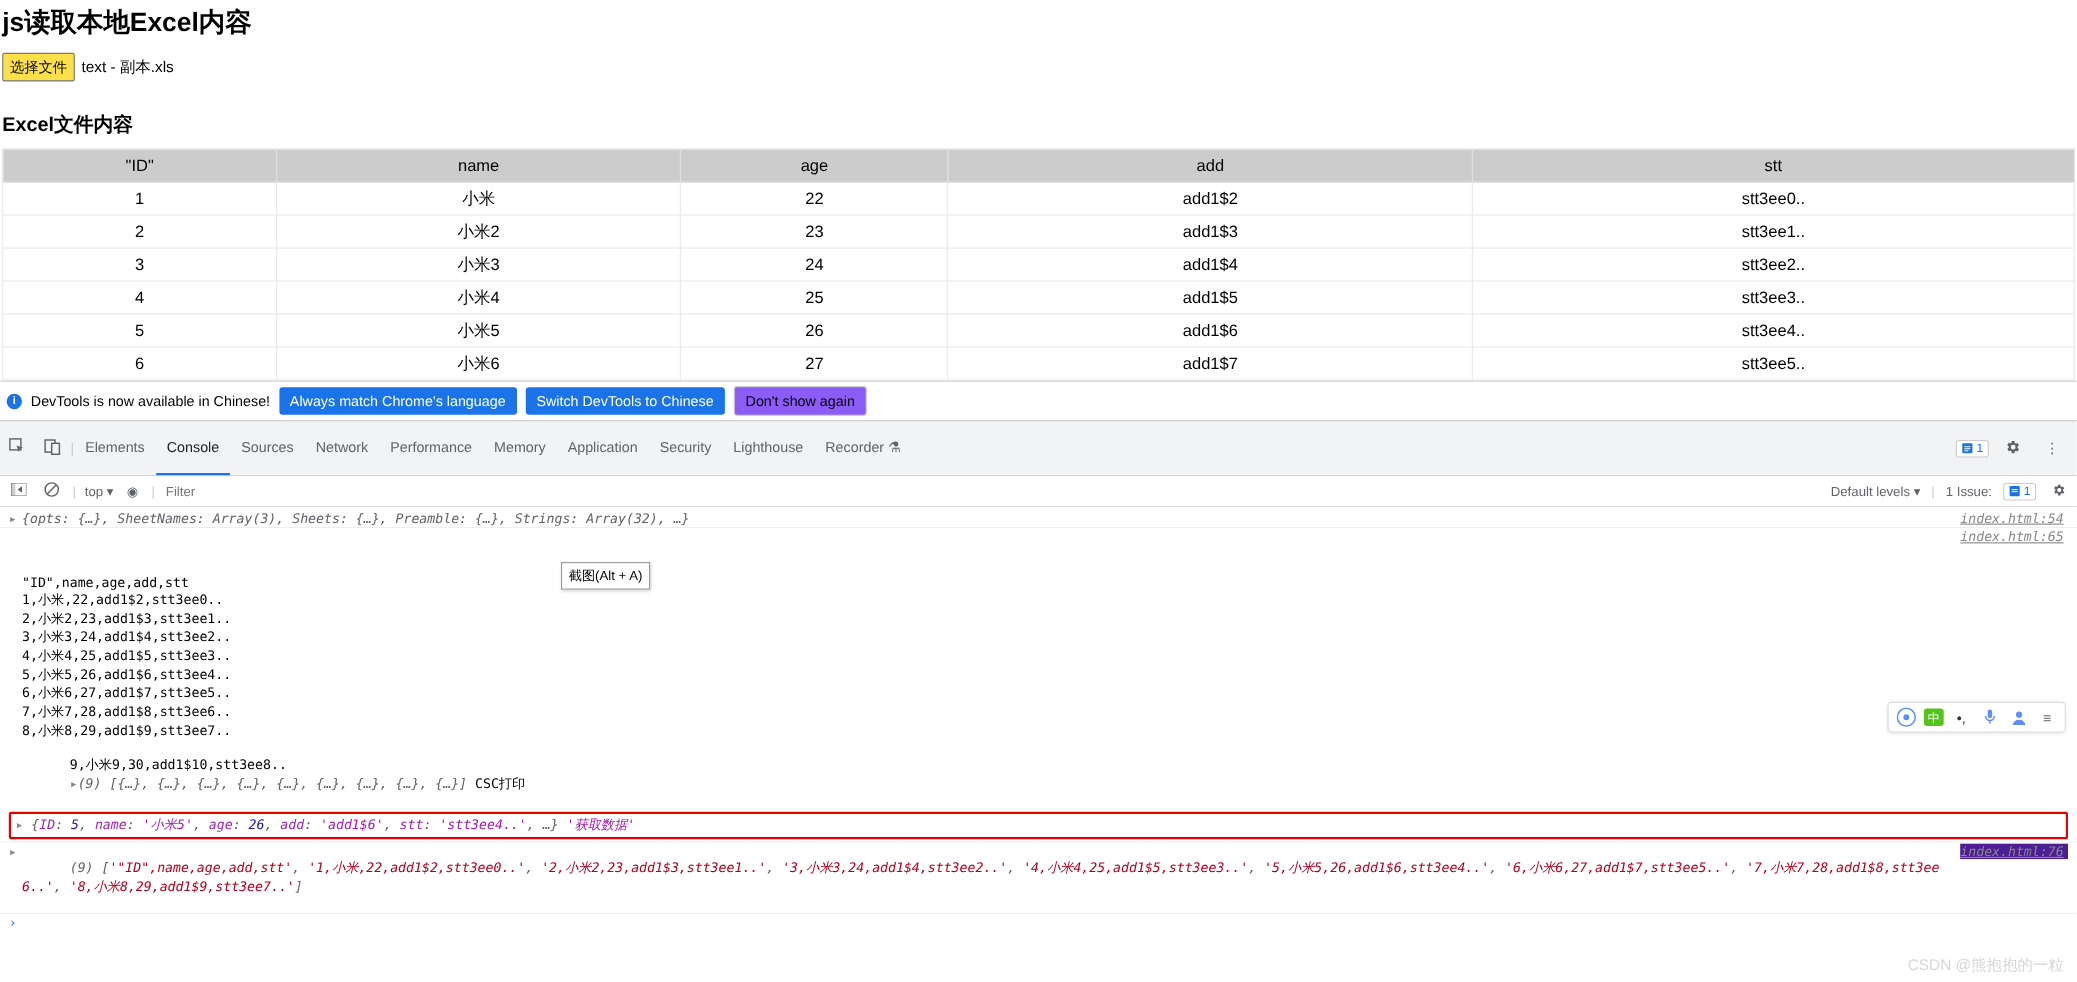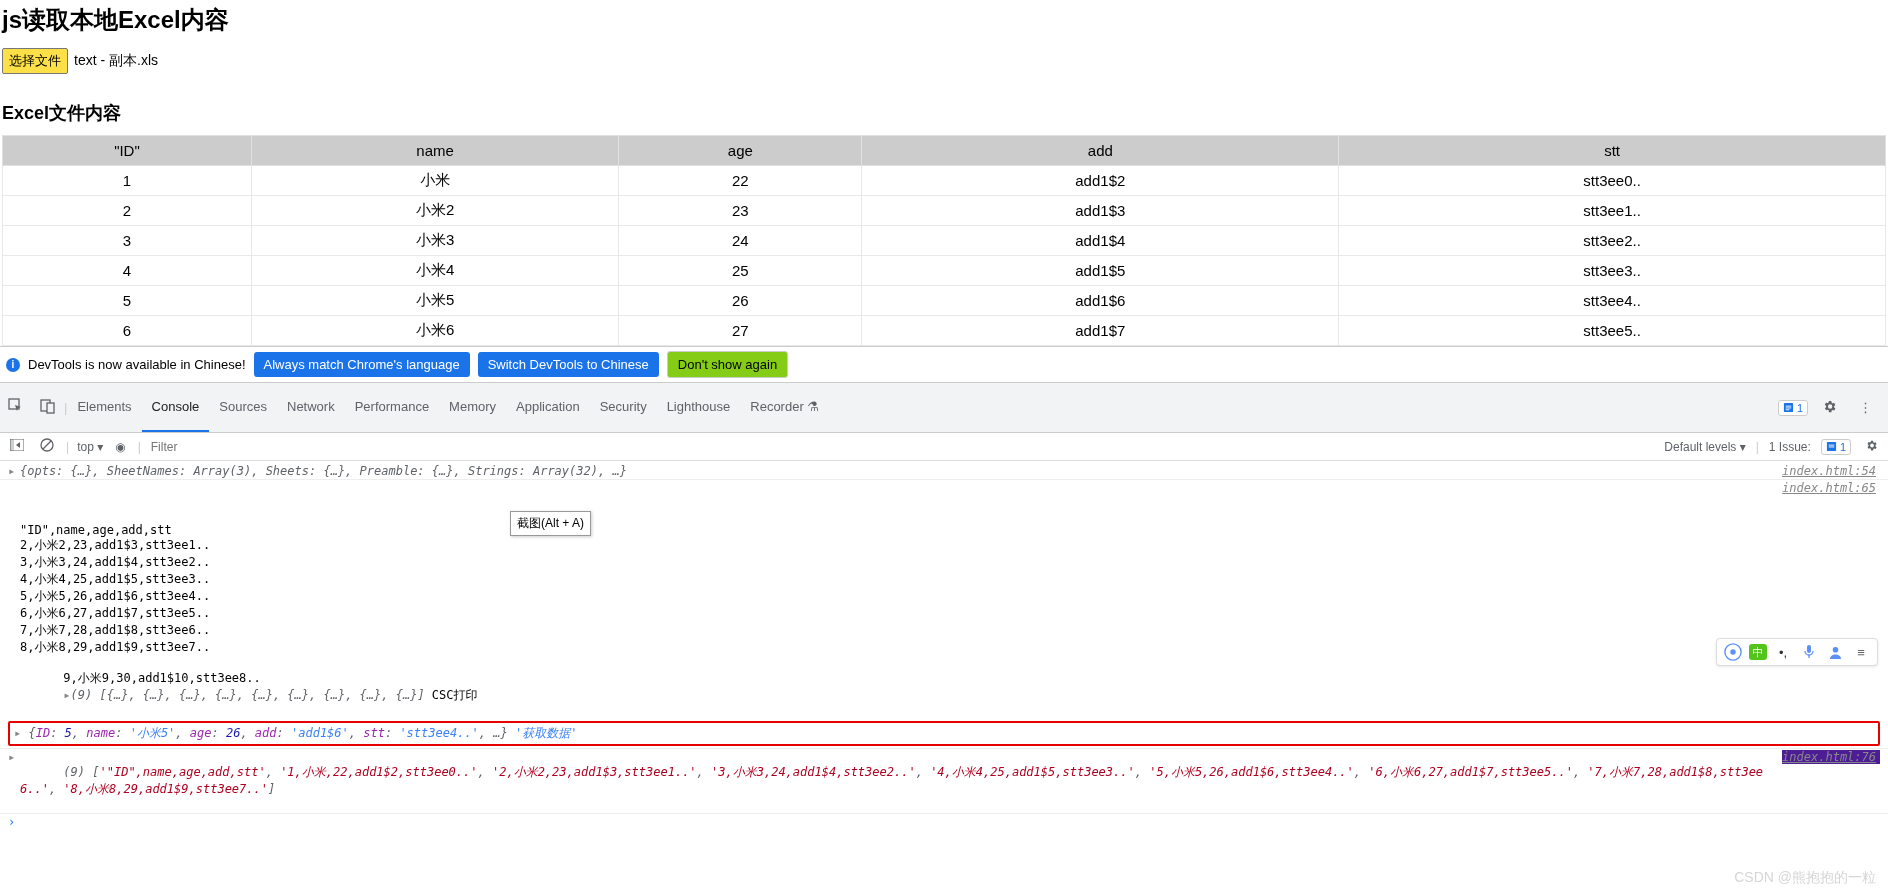--- a/index.html
+++ b/index.html
@@ -37,21 +37,21 @@
   .info-icon {
     width: 14px; height: 14px; border-radius: 50%; background: #1a73e8;
     color: #fff; font-size: 10px; line-height: 14px; text-align: center;
     font-weight: bold;
   }
   .blue-btn {
     background: #1a73e8; color: #fff; border: none; border-radius: 3px;
     padding: 5px 10px; font-size: 13px; cursor: pointer;
   }
   .plain-btn {
-    background: #84cc16; border: 1px solid #ccc; border-radius: 3px;
+    background: #8b5cf6; border: 1px solid #ccc; border-radius: 3px;
     padding: 5px 10px; font-size: 13px; cursor: pointer;
   }
   
   .dt-tabs {
     display: flex; align-items: center; background: #f1f3f4;
     border-top: 1px solid #ccc; border-bottom: 1px solid #ccc;
     font-size: 13px; color: #5f6368;
   }
   .dt-tool-icon {
     padding: 6px 8px; cursor: pointer; color: #5f6368;
@@ -98,21 +98,21 @@
   .source-link {
     color: #888; text-decoration: underline; padding-right: 4px;
   }
   .source-col { margin-left: auto; text-align: right; font-style: italic; }
   .italic { font-style: italic; color: #5f6368; }
   .red-box {
     border: 2px solid #e60000; border-radius: 2px;
     margin: 2px 8px; padding: 2px 4px;
   }
   .purple { color: #9c27b0; }
-  .darkred { color: #3b82f6; }
+  .darkred { color: #a21caf; }
   .darkblue { color: #1a1aa6; }
   .tooltip-box {
     position: absolute; left: 490px; top: 30px;
     background: #fff; border: 1px solid #999; padding: 3px 6px;
     font-size: 12px; font-family: Arial, sans-serif;
     box-shadow: 1px 1px 3px rgba(0,0,0,.2);
   }
   .final-array .darkred { color: #b00020; }
   .watermark {
     position: fixed; right: 12px; bottom: 6px;
@@ -301,21 +301,21 @@
   <div class="console-line border">
     <span class="arrow">▸</span>
     <span class="line-content italic">{opts: {…}, SheetNames: Array(3), Sheets: {…}, Preamble: {…}, Strings: Array(32), …}</span>
     <span class="source-col"><a class="source-link">index.html:54</a></span>
   </div>
 
   <div class="console-line" style="position:relative;">
     <span class="arrow"></span>
     <div class="line-content" style="position:relative;">
       <div class="tooltip-box">截图(Alt + A)</div>
-      <div id="csv-rows"><div>"ID",name,age,add,stt</div><div>2,小米2,23,add1$3,stt3ee1..</div><div>3,小米3,24,add1$4,stt3ee2..</div><div>4,小米4,25,add1$5,stt3ee3..</div><div>5,小米5,26,add1$6,stt3ee4..</div><div>6,小米6,27,add1$7,stt3ee5..</div><div>7,小米7,28,add1$8,stt3ee6..</div><div>8,小米8,29,add1$9,stt3ee7..</div></div>
+      <div id="csv-rows"><div>"ID",name,age,add,stt</div><div>1,小米,22,add1$2,stt3ee0..</div><div>2,小米2,23,add1$3,stt3ee1..</div><div>3,小米3,24,add1$4,stt3ee2..</div><div>4,小米4,25,add1$5,stt3ee3..</div><div>5,小米5,26,add1$6,stt3ee4..</div><div>6,小米6,27,add1$7,stt3ee5..</div><div>7,小米7,28,add1$8,stt3ee6..</div><div>8,小米8,29,add1$9,stt3ee7..</div></div>
       <span id="csv-last">9,小米9,30,add1$10,stt3ee8.. </span>
       <span class="arrow" style="display:inline;">▸</span><span class="italic">(9) [{…}, {…}, {…}, {…}, {…}, {…}, {…}, {…}, {…}]</span><span> CSC打印</span>
     </div>
     <span class="source-col"><a class="source-link">index.html:65</a></span>
   </div>
 
   <div class="red-box">
     <span class="arrow">▸</span>
     <span class="italic" id="highlighted-obj"><span>{</span><span class="purple">ID</span>: <span class="darkblue">5</span>, <span class="purple">name</span>: <span class="darkred">'小米5'</span>, <span class="purple">age</span>: <span class="darkblue">26</span>, <span class="purple">add</span>: <span class="darkred">'add1$6'</span>, <span class="purple">stt</span>: <span class="darkred">'stt3ee4..'</span><span>, …}</span><span class="darkred"> '获取数据'</span></span>
   </div>

